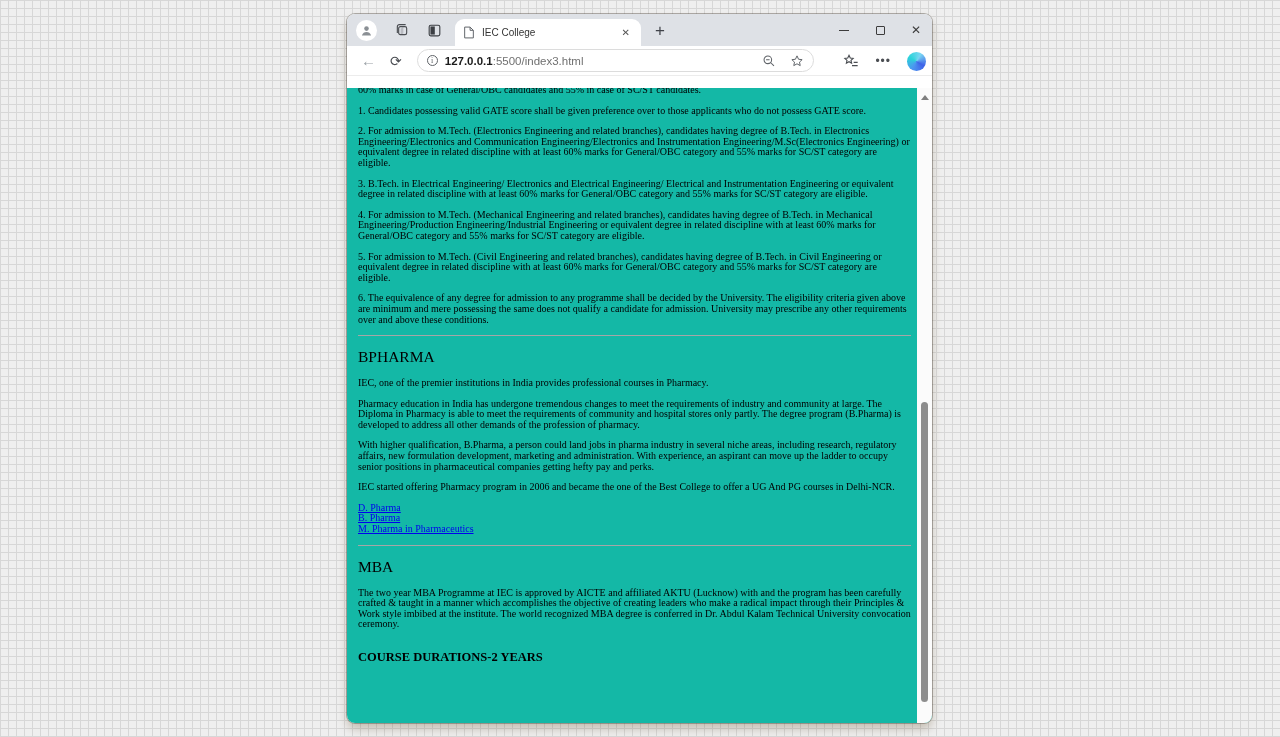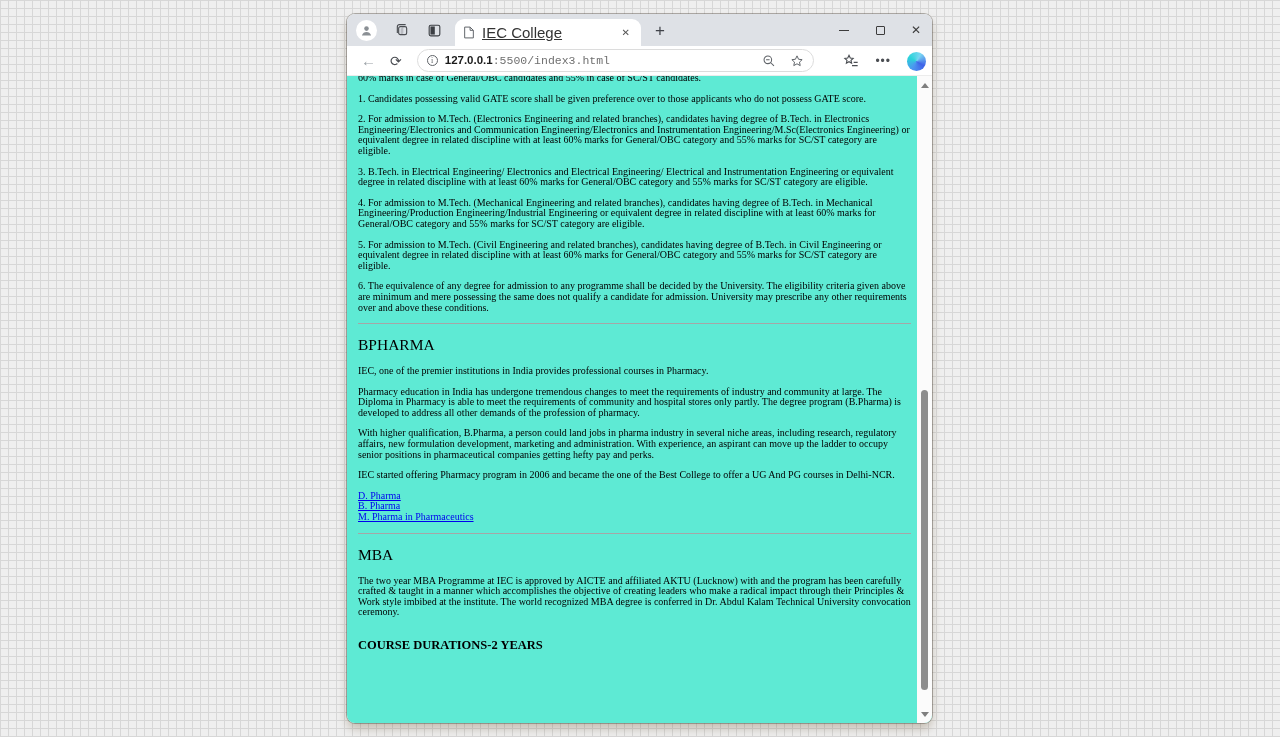--- a/index.html
+++ b/index.html
@@ -31,21 +31,21 @@
   }
   .tb-icon{
     width:17px; height:17px; margin-left:16px; flex:0 0 auto;
     display:flex; align-items:center; justify-content:center; cursor:pointer;
   }
   .tab{
     margin-left:12px; width:186px; height:27px; background:#fff;
     border-radius:9px 9px 0 0; align-self:flex-end;
     display:flex; align-items:center; padding:0 8px; gap:7px;
   }
-  .tab-title{ font-size:15px; color:#333; flex:1 1 auto; white-space:nowrap; overflow:hidden;text-decoration:underline; }
+  .tab-title{ font-size:10px; color:#333; flex:1 1 auto; white-space:nowrap; overflow:hidden; }
   .tab-close{ font-size:10px; color:#555; cursor:pointer; padding:1px 3px; }
   .newtab{ font-size:17px; font-weight:300; color:#40434a; margin-left:14px; cursor:pointer; line-height:1; }
   .wincontrols{ position:absolute; right:8px; top:0; height:32px; display:flex; align-items:center; gap:20px; }
   .wc{ width:16px; height:16px; display:flex; align-items:center; justify-content:center; cursor:pointer; }
   .wc-min-bar{ width:10px; height:1px; background:#3c3c3c; }
   .wc-max-box{ width:9px; height:9px; border:1px solid #3c3c3c; border-radius:1px; }
   .wc-x{ font-size:12px; color:#3c3c3c; line-height:1; }
   
   .toolbar{
     height:30px; background:#fff; display:flex; align-items:center;
@@ -58,30 +58,30 @@
     margin-left:15px; width:397px; height:23px; border:1px solid #dcdcdc; border-radius:12px;
     background:#fff; display:flex; align-items:center; padding:0 9px; gap:7px;
   }
   .info-circle{
     width:11px; height:11px; border:1px solid #5f6368; border-radius:50%;
     font-size:8px; color:#5f6368; display:flex; align-items:center; justify-content:center;
     font-family:"Liberation Serif", serif; flex:0 0 auto; cursor:pointer;
   }
   .url{ font-size:11.5px; white-space:nowrap; flex:1 1 auto; overflow:hidden; }
   .url .host{ color:#1b1b1b; font-weight:bold; }
-  .url .path{ color:#707070;font-family:Liberation Mono, monospace; }
+  .url .path{ color:#707070; }
   .omni-right{ display:flex; align-items:center; gap:14px; flex:0 0 auto; }
   .toolbar-right{ position:absolute; right:6px; top:0; height:30px; display:flex; align-items:center; gap:16px; }
   .dots{ font-size:12px; letter-spacing:1px; color:#4a4d52; cursor:pointer; }
   .copilot{
     width:19px; height:19px; border-radius:50%; cursor:pointer;
     background:conic-gradient(from 210deg, #4c96f0, #2bd4d9, #7ad6f2, #3f63e8, #4c96f0);
   }
   
-  .viewport{ height:647px; display:flex; background:#5eead4; }
+  .viewport{ height:647px; display:flex; background:#14b8a6;margin-top:12px; }
   .page{
     width:570px; height:647px; overflow:hidden;
     font-family:"Liberation Serif", serif; font-size:10px; line-height:10.6px; color:#000;
     padding:0 6px 0 11px;
   }
   .page p{ margin:10px 0; }
   .page p.clip{ margin-top:-3px; }
   .page h2{ font-size:15.5px; line-height:16px; margin:13px 0; font-weight:normal; }
   .page h3{ font-size:12.5px; line-height:13px; margin:21px 0 12px 0; font-weight:bold; }
   .page hr{ border:none; border-top:1px solid #a6a6a6; margin:6px 0; }

